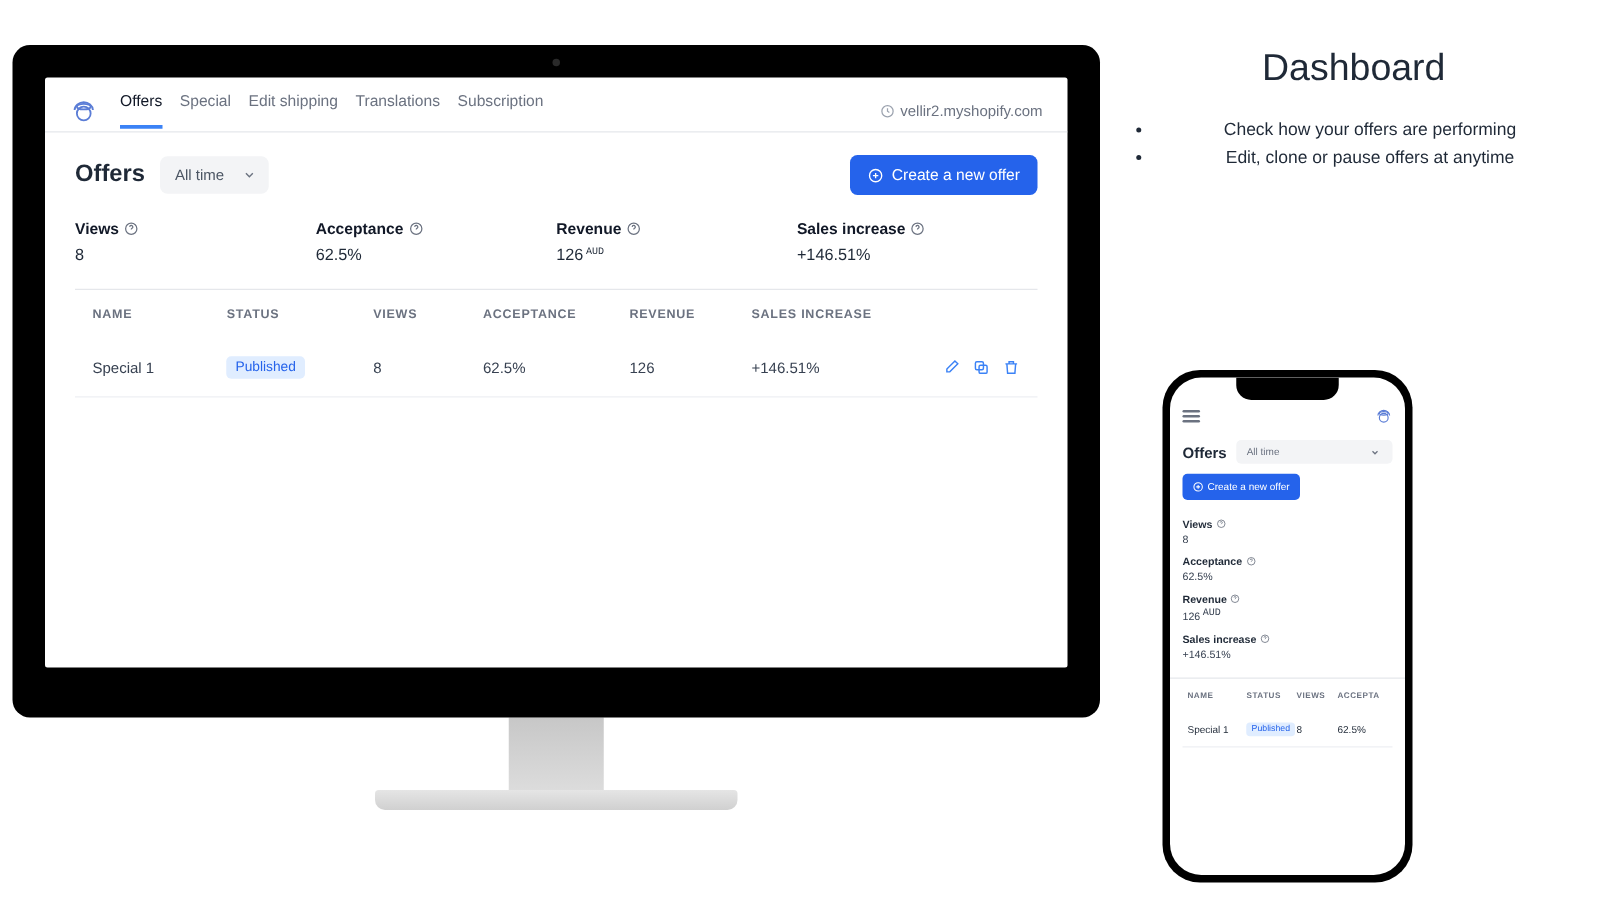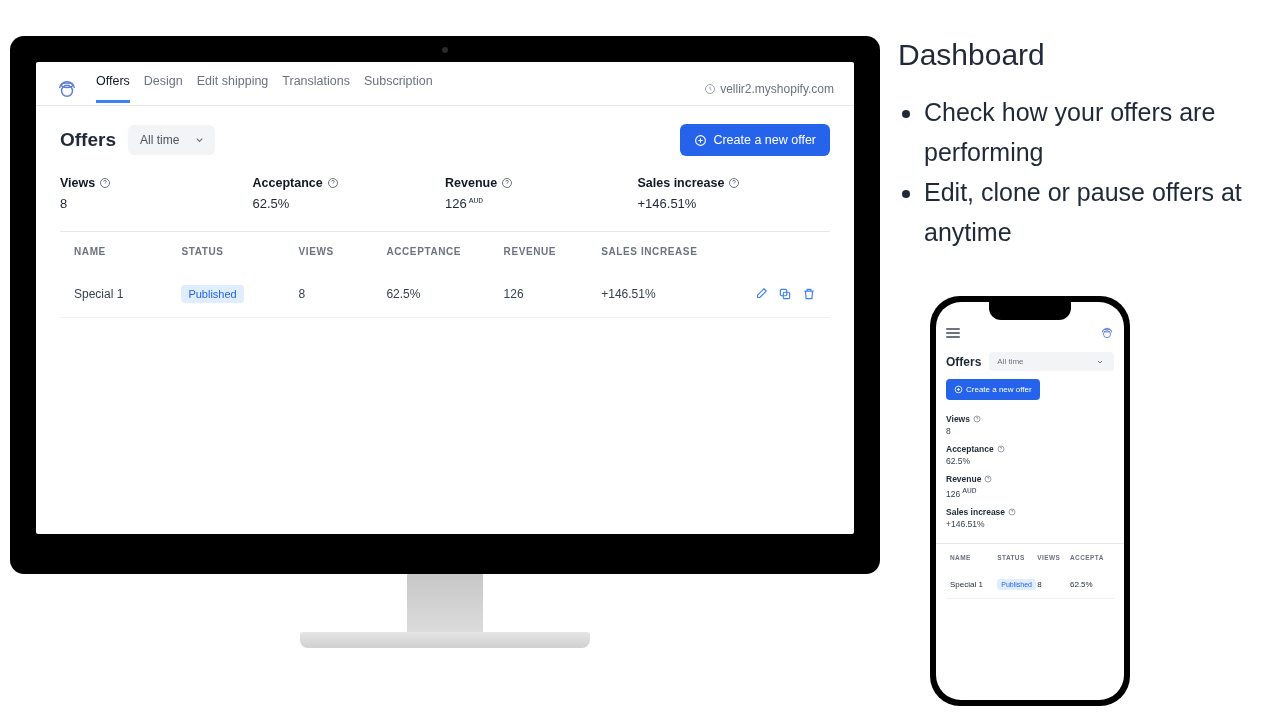--- a/index.html
+++ b/index.html
@@ -38,23 +38,23 @@
 
 .hr { height:1px; background:#e5e7eb; margin:20px 0 0 0; }
 
 .thead, .trow { display:grid; grid-template-columns: 1.1fr 1.2fr 0.9fr 1.2fr 1fr 1.3fr 0.9fr; align-items:center; font-size:12px; }
 .thead { padding:14px 14px; color:#6b7280; font-size:10px; letter-spacing:.6px; font-weight:700; text-transform:uppercase; }
 .trow { padding:14px 14px; color:#374151; border-bottom:1px solid #eef0f3; }
 .badge { display:inline-block; background:#e0edff; color:#2563eb; font-size:11px; padding:3px 7px; border-radius:4px; }
 .row-actions { display:flex; gap:10px; justify-content:flex-end; color:#3b82f6; }
 
 
-.rightcol { position:absolute; left:898px; top:38px; width:370px; }
+.rightcol { position:absolute; left:898px; top:38px; width:370px;text-align:center; }
 .headline { font-size:30px; font-weight:400; margin-bottom:20px; }
-.bullets { list-style:disc; padding-left:26px; font-size:25px; line-height:1.6; }
+.bullets { list-style:disc; padding-left:26px; font-size:14px; line-height:1.6; }
 
 
 .phone { position:absolute; left:930px; top:296px; width:200px; }
 .phone-bezel { background:#000; border-radius:30px; padding:6px; }
 .phone-inner { background:#fff; border-radius:25px; height:398px; position:relative; overflow:hidden; }
 .notch { position:absolute; top:0; left:50%; transform:translateX(-50%); width:82px; height:18px; background:#000; border-radius:0 0 12px 12px; z-index:5; }
 .pscreen { padding:24px 10px 0 10px; font-size:9px; }
 .ptop { display:flex; align-items:center; justify-content:space-between; margin-bottom:12px; }
 .ham { width:14px; height:10px; display:flex; flex-direction:column; justify-content:space-between;}
 .ham span{height:2px;background:#6b7280;border-radius:1px;}
@@ -86,21 +86,21 @@
         <div class="topnav">
           <div class="logo">
             <svg viewBox="0 0 24 24" fill="none" stroke="#5b7dd6" stroke-width="1.6">
                 <circle cx="12" cy="14" r="6"></circle>
                 <path d="M4 11c0-4 4-7 8-7s8 3 8 7"></path>
                 <ellipse cx="12" cy="8" rx="6" ry="2.4"></ellipse>
               </svg>
           </div>
           <div class="navlinks">
             <div class="nl active">Offers</div>
-            <div class="nl">Design</div>
+            <div class="nl">Special</div>
             <div class="nl">Edit shipping</div>
             <div class="nl">Translations</div>
             <div class="nl">Subscription</div>
           </div>
           <div class="shop-url">
             <svg width="12" height="12" viewBox="0 0 24 24" fill="none" stroke="#9ca3af" stroke-width="2">
                 <circle cx="12" cy="12" r="9"></circle>
                 <path d="M12 7v5l3 2"></path>
               </svg>
             <span>vellir2.myshopify.com</span>

